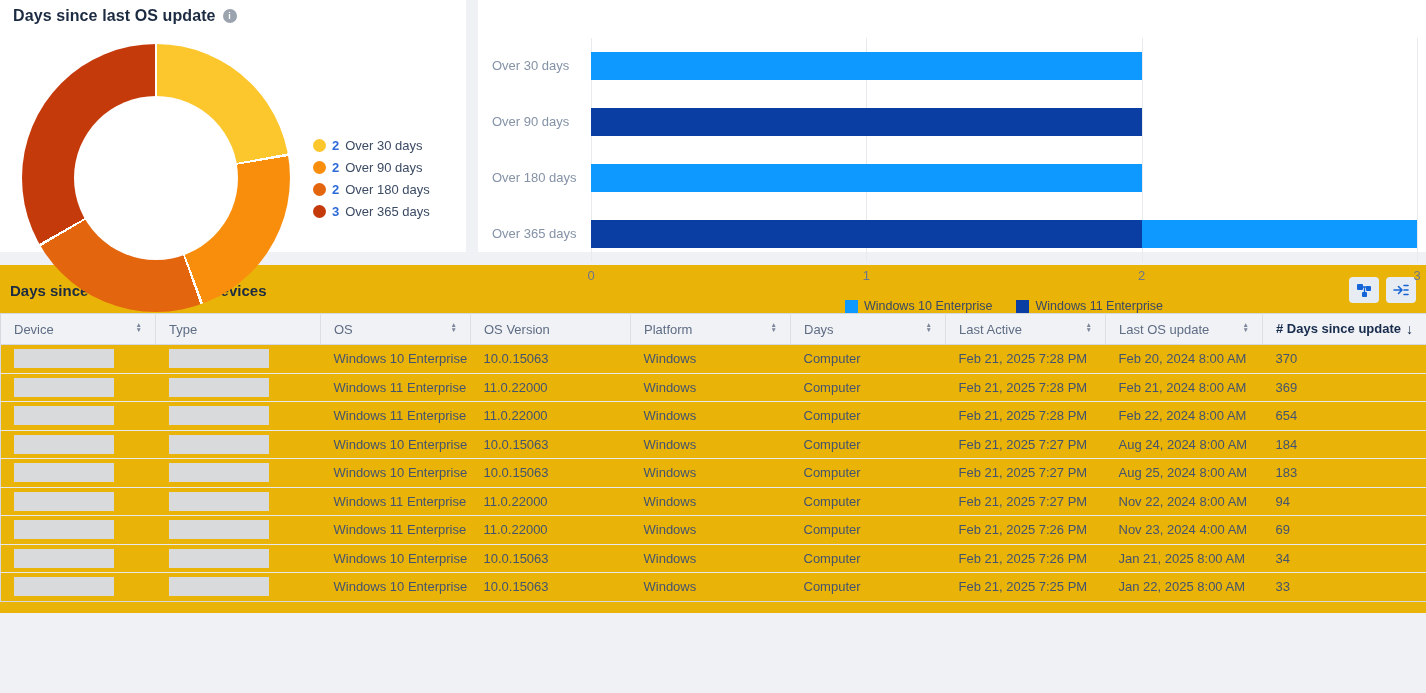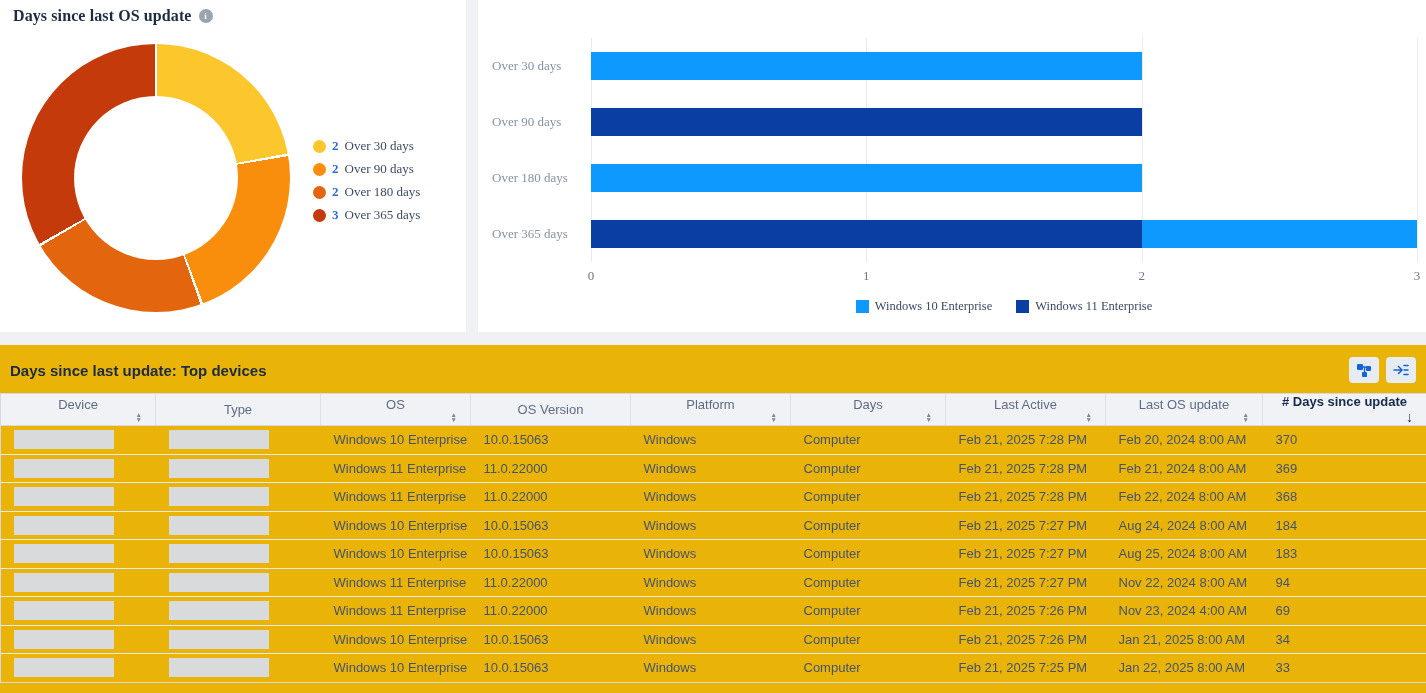--- a/index.html
+++ b/index.html
@@ -1,19 +1,19 @@
 <!DOCTYPE html>
 <html><head>
 <meta charset="utf-8">
 <style>
   * { box-sizing: border-box; margin: 0; padding: 0; }
   html, body { width: 1426px; height: 693px; overflow: hidden; }
   body { font-family: "Liberation Sans", sans-serif; background: #EFF1F4; }
 
-  .top-row { display: flex; gap: 12px; height: 332px; font-family: Liberation Serif, serif; }
+  .top-row { display: flex; gap: 12px; height: 252px; }
   .card { background: #fff; position: relative; }
   .card-left { width: 466px; flex: none; }
   .card-right { flex: 1; }
   .card-title { position: absolute; top: 7px; left: 13px; font-size: 16px; font-weight: bold;
                 color: #1C2B41; display: flex; align-items: center; gap: 7px; letter-spacing: .1px; }
   .info-icon { width: 14px; height: 14px; border-radius: 50%; background: #9AA3AE; color: #fff;
                font-size: 9px; font-weight: bold; display: inline-flex; align-items: center;
                justify-content: center; font-style: normal; }
 
   
@@ -48,21 +48,21 @@
                  display: inline-flex; align-items: center; justify-content: center; cursor: pointer; }
   .toolbar-btn svg { display: block; }
 
   table { width: 100%; border-collapse: collapse; table-layout: fixed; font-size: 13px;
           border: 1px solid #D6DAE0; }
   thead th { background: #F1F2F5; color: #5E6C84; font-weight: normal; text-align: left;
              padding: 0 13px; height: 31px; border-right: 1px solid #DCDFE4;
              border-bottom: 1px solid #D6DAE0; }
   thead th:last-child { border-right: none; }
   thead th.th-sorted .th-label { color: #172B4D; font-weight: bold; }
-  .th-inner { display: flex; align-items: center; width: 100%; flex-direction: column; }
+  .th-inner { display: flex; width: 100%; }
   .sort-caret { display: inline-flex; flex-direction: column; margin-left: auto; color: #7A8699;
                 font-size: 6.5px; line-height: 5px; }
   .sorted-arrow { margin-left: auto; font-size: 14px; font-weight: bold; color: #172B4D; }
   tbody td { padding: 0 13px; height: 28.5px; border-bottom: 1px solid #E7E9EC; color: #44546F;
              white-space: nowrap; overflow: hidden; }
   tbody tr:last-child td { border-bottom: none; }
   .redacted { width: 100px; height: 19px; background: #D9DADB; }
 </style>
 </head>
 <body>
@@ -294,21 +294,21 @@
           </td>
           <td>
             <div class="redacted"></div>
           </td>
           <td>Windows 11 Enterprise</td>
           <td>11.0.22000</td>
           <td>Windows</td>
           <td>Computer</td>
           <td>Feb 21, 2025 7:28 PM</td>
           <td>Feb 22, 2024 8:00 AM</td>
-          <td>368</td>
+          <td>654</td>
         </tr>
         <tr>
           <td>
             <div class="redacted"></div>
           </td>
           <td>
             <div class="redacted"></div>
           </td>
           <td>Windows 10 Enterprise</td>
           <td>10.0.15063</td>

